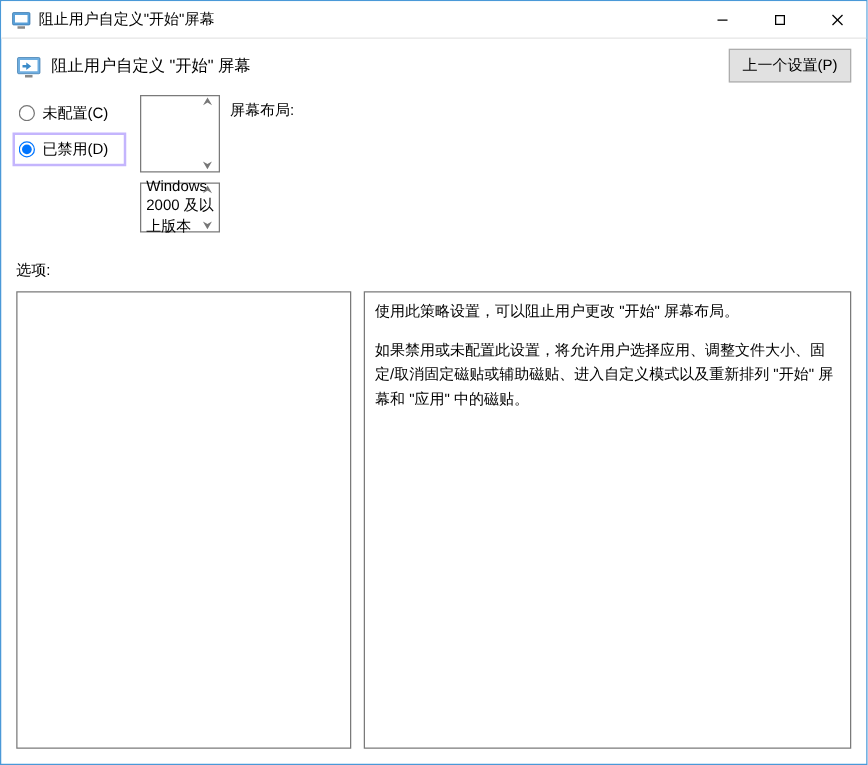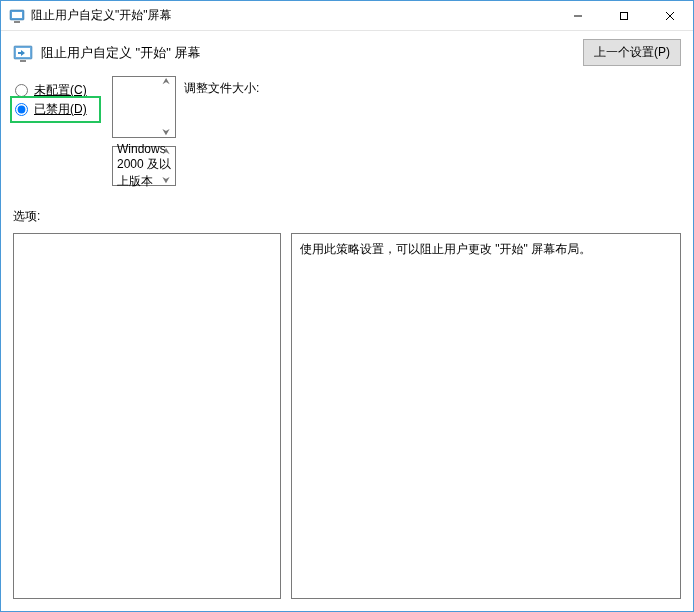--- a/index.html
+++ b/index.html
@@ -83,34 +83,34 @@
   
   .config-area {
     display: flex;
     padding: 4px 12px 0 12px;
   }
   .radio-col {
     width: 85px;
     padding-top: 4px;
     display: flex;
     flex-direction: column;
-    text-decoration: underline;
+    gap: 10px;
   }
   .radio-item {
     display: flex;
     align-items: center;
     gap: 4px;
     padding: 2px 2px;
   }
   .radio-item input[type="radio"] {
     margin: 0 2px 0 0;
     width: 13px; height: 13px;
   }
   .radio-item.highlight {
-    border: 2px solid #22c55e;
+    border: 2px solid #c4b5fd;
     padding: 3px 3px;
     margin: -5px -3px;
   }
   .right-col {
     flex: 1;
     margin-left: 14px;
     display: grid;
     grid-template-columns: 64px 1fr;
     grid-template-rows: auto auto;
     column-gap: 8px;
@@ -245,35 +245,36 @@
 
     <div class="right-col">
       <div class="textarea-like comment-box">
         <span></span>
         <div class="scroll-hint">
           <span>⮝</span>
             <span>⮟</span>
         </div>
       </div>
 
-      <div class="field-label">调整文件大小:</div>
+      <div class="field-label">屏幕布局:</div>
       <div class="textarea-like platform-box">
         <span>Windows 2000 及以上版本</span>
         <div class="scroll-hint">
           <span>⮝</span>
             <span>⮟</span>
         </div>
       </div>
     </div>
   </div>
 
   <div class="labels-row">
     <div class="options-label">选项:</div>
   </div>
 
   <div class="panels-row">
     <div class="options-panel"></div>
     <div class="help-panel">
       <p>使用此策略设置，可以阻止用户更改 "开始" 屏幕布局。</p>
+      <p>如果禁用或未配置此设置，将允许用户选择应用、调整文件大小、固定/取消固定磁贴或辅助磁贴、进入自定义模式以及重新排列 "开始" 屏幕和 "应用" 中的磁贴。</p>
     </div>
   </div>
 
 </div>
 
 </body></html>

